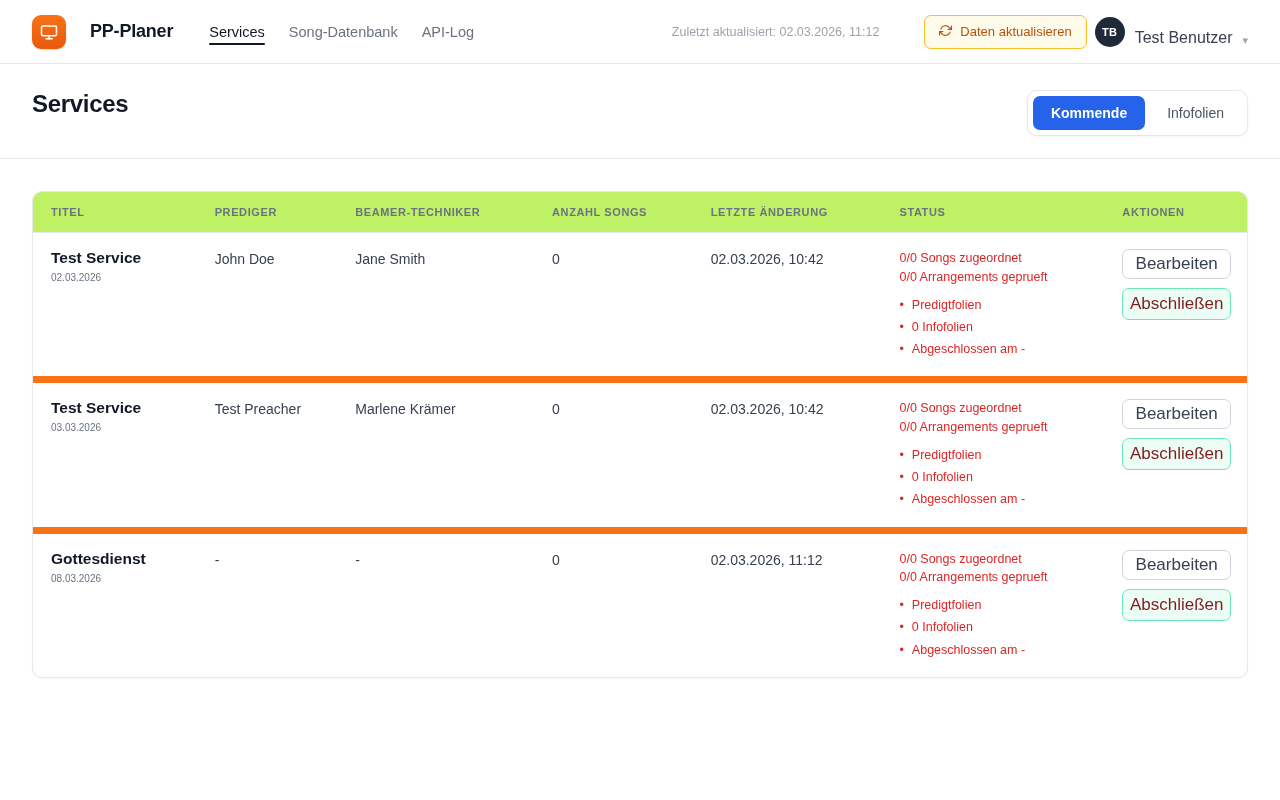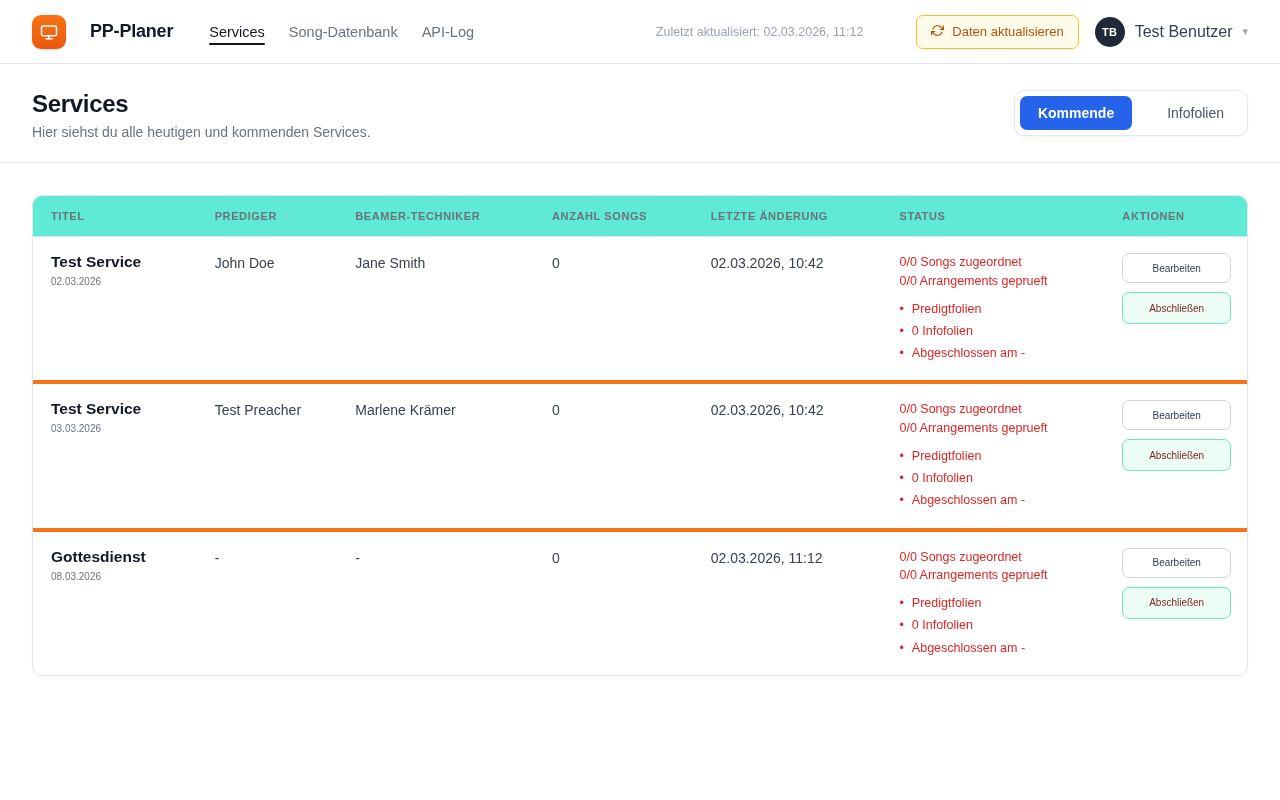--- a/index.html
+++ b/index.html
@@ -45,36 +45,36 @@
   }
   .navlink.active { color: #111827; }
   .navlink.active:after {
     content: "";
     position: absolute; left: 0; right: 0; bottom: 19px;
     height: 2px; background: #111827; border-radius: 1px;
   }
 
   .top-right {
     margin-left: auto;
-    display: flex; align-items: center; gap: 16px;
+    display: flex; align-items: center; gap: 8px;
   }
   .last-update { font-size: 12.5px; color: #9ca3af; white-space: nowrap; }
   .refresh-btn {
     display: flex; align-items: center; gap: 8px;
     height: 34px; padding: 0 14px;
     border: 1px solid #fbbf24;
     border-radius: 7px;
     background: #fffbeb;
     color: #b45309;
     font-size: 13px;
     cursor: pointer;
     white-space: nowrap;
     margin-left: 37px;
   }
-  .user-box { display: flex; align-items: center; gap: 10px; cursor: pointer; }
+  .user-box { display: flex; align-items: flex-end; gap: 10px; cursor: pointer; }
   .avatar {
     width: 30px; height: 30px; border-radius: 50%;
     background: #1f2937; color: #fff;
     font-size: 11px; font-weight: bold;
     display: flex; align-items: center; justify-content: center;
     letter-spacing: .3px;
   }
   .user-name { font-size: 16px; color: #374151; white-space: nowrap; }
   .chev { color: #9ca3af; font-size: 11px; }
 
@@ -88,21 +88,21 @@
   .page-sub { font-size: 14px; color: #6b7280; margin-top: 6px; }
 
   .seg {
     margin-left: auto;
     display: flex; align-items: center;
     background: #ffffff;
     border: 1px solid #e5e7eb;
     border-radius: 10px;
     padding: 5px;
     box-shadow: 0 1px 2px rgba(16,24,40,.05);
-    gap: 17px;
+    gap: 4px;
     justify-content: flex-end;
   }
   .seg-btn {
     height: 34px; padding: 0 18px;
     border-radius: 7px;
     font-size: 14px; color: #4b5563;
     display: flex; align-items: center;
     cursor: pointer; border: none; background: transparent;
     font-family: inherit;
   }
@@ -119,35 +119,35 @@
   }
   table { width: 100%; border-collapse: collapse; table-layout: fixed; }
   thead th {
     text-align: left;
     font-size: 11px;
     letter-spacing: .6px;
     color: #6b7280;
     font-weight: bold;
     padding: 14px 16px;
     border-bottom: 1px solid #e5e7eb;
-    background: #5eead4;
+    background: #bef264;
     text-transform: uppercase;
   }
   .col-titel    { width: 165px; padding-left: 18px !important; }
   .col-prediger { width: 140px; }
   .col-beamer   { width: 196px; }
   .col-songs    { width: 158px; }
   .col-change   { width: 188px; }
   .col-status   { width: 222px; }
   .col-actions  { width: 140px; }
 
   tbody td {
     padding: 16px;
     vertical-align: top;
-    border-bottom: 4px solid #f97316;
+    border-bottom: 7px solid #f97316;
     font-size: 14px;
     color: #374151;
   }
   tbody tr:last-child td { border-bottom: none; }
   .cell-title { padding-left: 18px !important; }
   .title-main { font-size: 15.5px; font-weight: bold; color: #111827; }
   .title-date { font-size: 10px; color: #6b7280; margin-top: 5px; }
   .cell-pad-top { padding-top: 18px; }
 
   .status-line { font-size: 12.5px; color: #dc2626; line-height: 1.5; }
@@ -156,21 +156,21 @@
     font-size: 12.5px; color: #dc2626;
     line-height: 1.78;
     display: flex; gap: 8px;
   }
   .status-item .dot { color: #dc2626; }
 
   .actions { display: flex; flex-direction: column; gap: 9px; align-items: stretch; }
   .btn {
     height: 30px;
     border-radius: 7px;
-    font-size: 10px;
+    font-size: 17px;
     display: flex; align-items: center; justify-content: center;
     cursor: pointer;
     font-family: inherit;
   }
   .btn-edit { border: 1px solid #d1d5db; background: #fff; color: #374151; }
   .btn-done { border: 1px solid #6ee7b7; background: #ecfdf5; color: #7f1d1d; height: 32px; }
 </style>
 </head>
 <body>
 
@@ -208,21 +208,20 @@
       <span class="avatar">TB</span>
       <span class="user-name">Test Benutzer</span>
       <span class="chev">▾</span>
     </div>
   </div>
 </div>
 
 <div class="page-head">
   <div>
     <div class="page-title">Services</div>
-    <div class="page-sub">Hier siehst du alle heutigen und kommenden Services.</div>
   </div>
   <div class="seg">
     <button class="seg-btn active">Kommende</button>
     <button class="seg-btn">Infofolien</button>
   </div>
 </div>
 
 <div class="content">
   <div class="card">
     <table>

